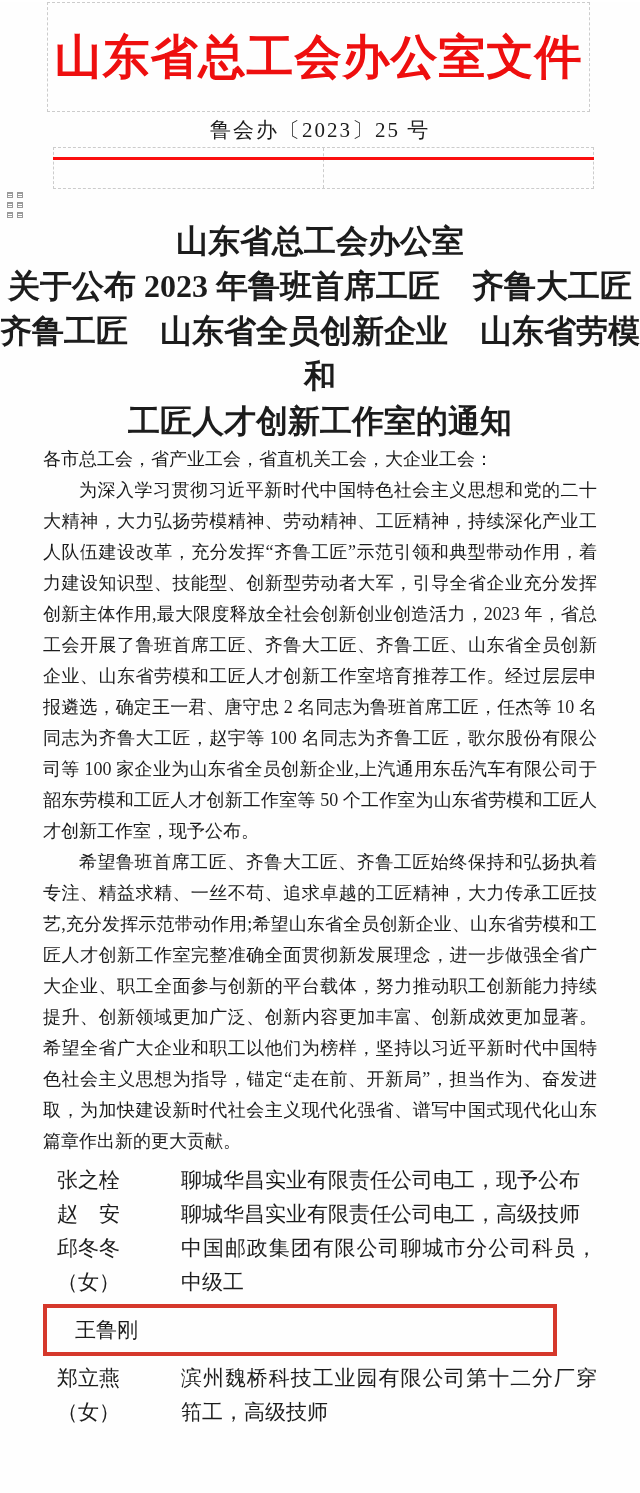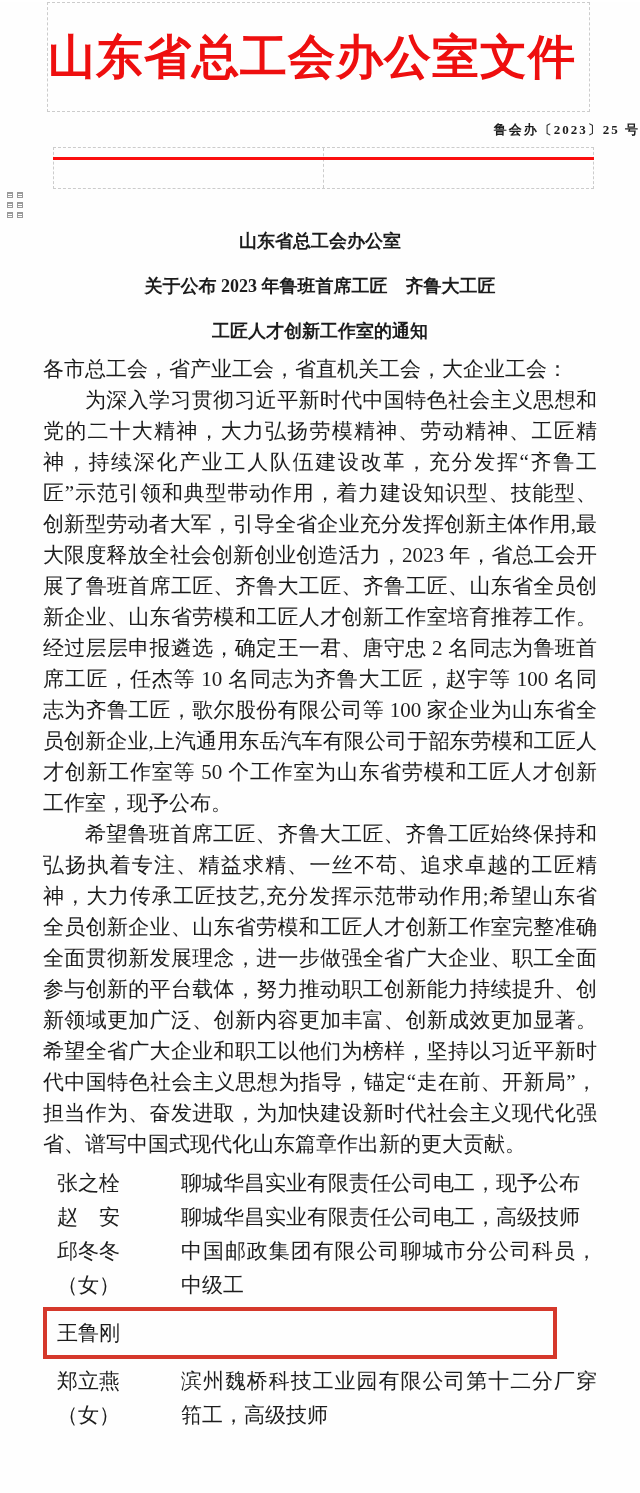--- a/index.html
+++ b/index.html
@@ -9,31 +9,31 @@
   }
   .page {
     position:relative; width:640px; height:1493px;
     background:var(--paper,#fefefe); color:var(--ink,#1c1c1c);
   }
 
   
   .banner {
     margin:2px 50px 0 47px; height:108px;
     border:1px dashed var(--dash,#cccccc);
-    display:flex; align-items:center; justify-content:flex-start;
+    display:flex; align-items:center; justify-content:center;
   }
   .banner-text {
     font-size:47px; font-weight:900; color:var(--banner-red,#ee0f0f);
     white-space:nowrap; letter-spacing:1px;
   }
 
   
   .doc-number {
-    margin-top:6px; height:24px; line-height:24px; text-align:right;
-    font-size:13px; font-weight:700; letter-spacing:2px;
+    margin-top:6px; height:24px; line-height:24px; text-align:center;
+    font-size:21px; font-weight:400; letter-spacing:2px;
   }
 
   
   .sep-table {
     position:relative; margin:5px 46px 0 53px; height:40px;
     border:1px dashed var(--dash,#cccccc); display:flex;
   }
   .sep-cell { flex:1; }
   .sep-cell.left { border-right:1px dashed var(--dash,#cccccc); }
   .red-rule {
@@ -48,36 +48,36 @@
     gap:4px; cursor:grab;
   }
   .drag-handle i {
     display:block; width:6px; height:6px;
     border:1px solid #9a9a9a; box-sizing:border-box;
     background:repeating-linear-gradient(#9a9a9a 0 1px, #ffffff 1px 2px);
   }
 
   
   .doc-title { margin-top:30px; text-align:center; font-weight:700;
-    font-size:18px; line-height:45px; }
+    font-size:32px; line-height:45px; }
 
   
-  .body-text { margin:0 43px; font-size:21px; line-height:31px;
+  .body-text { margin:0 43px; font-size:18px; line-height:31px;
     text-align:justify; }
   .salutation { text-indent:0; }
   .para { margin:0; text-indent:2em; }
 
   
   .awardees { margin:6px 43px 0; font-size:21px; line-height:34px; }
   .awd-row { display:flex; padding-left:14px; }
   .awd-name { flex:0 0 124px; width:124px; }
   .awd-desc { flex:1; text-align:justify; }
   .highlight-box {
     border:4px solid var(--box-red,#d5382b);
-    margin:5px 40px 5px 0; padding:5px 0;font-family:Liberation Serif, serif;
+    margin:5px 40px 5px 0; padding:5px 18px;font-family:Liberation Serif, serif;
   }
   .highlight-box .awd-row { padding-left:10px; }
 </style>
 </head>
 <body>
 
 <div class="page" style="--banner-red: #ee0f0f; --rule-red: #fb0f0f; --box-red: #d5382b; --ink: #1c1c1c; --dash: #cccccc; --paper: #fefefe;">
 
   <span class="drag-handle">
     <i></i>
@@ -96,20 +96,21 @@
 
   <div class="sep-table">
     <div class="red-rule"></div>
     <div class="sep-cell left"></div>
     <div class="sep-cell"></div>
   </div>
 
   <div class="doc-title">
     <div>山东省总工会办公室</div>
     <div>关于公布 2023 年鲁班首席工匠　齐鲁大工匠</div>
+    <div>齐鲁工匠　山东省全员创新企业　山东省劳模和</div>
     <div>工匠人才创新工作室的通知</div>
   </div>
 
   <div class="body-text">
     <div class="salutation">各市总工会，省产业工会，省直机关工会，大企业工会：</div>
     <p class="para">为深入学习贯彻习近平新时代中国特色社会主义思想和党的二十大精神，大力弘扬劳模精神、劳动精神、工匠精神，持续深化产业工人队伍建设改革，充分发挥“齐鲁工匠”示范引领和典型带动作用，着力建设知识型、技能型、创新型劳动者大军，引导全省企业充分发挥创新主体作用,最大限度释放全社会创新创业创造活力，2023 年，省总工会开展了鲁班首席工匠、齐鲁大工匠、齐鲁工匠、山东省全员创新企业、山东省劳模和工匠人才创新工作室培育推荐工作。经过层层申报遴选，确定王一君、唐守忠 2 名同志为鲁班首席工匠，任杰等 10 名同志为齐鲁大工匠，赵宇等 100 名同志为齐鲁工匠，歌尔股份有限公司等 100 家企业为山东省全员创新企业,上汽通用东岳汽车有限公司于韶东劳模和工匠人才创新工作室等 50 个工作室为山东省劳模和工匠人才创新工作室，现予公布。</p>
     <p class="para">希望鲁班首席工匠、齐鲁大工匠、齐鲁工匠始终保持和弘扬执着专注、精益求精、一丝不苟、追求卓越的工匠精神，大力传承工匠技艺,充分发挥示范带动作用;希望山东省全员创新企业、山东省劳模和工匠人才创新工作室完整准确全面贯彻新发展理念，进一步做强全省广大企业、职工全面参与创新的平台载体，努力推动职工创新能力持续提升、创新领域更加广泛、创新内容更加丰富、创新成效更加显著。希望全省广大企业和职工以他们为榜样，坚持以习近平新时代中国特色社会主义思想为指导，锚定“走在前、开新局”，担当作为、奋发进取，为加快建设新时代社会主义现代化强省、谱写中国式现代化山东篇章作出新的更大贡献。</p>
   </div>
 
   <div class="awardees">

